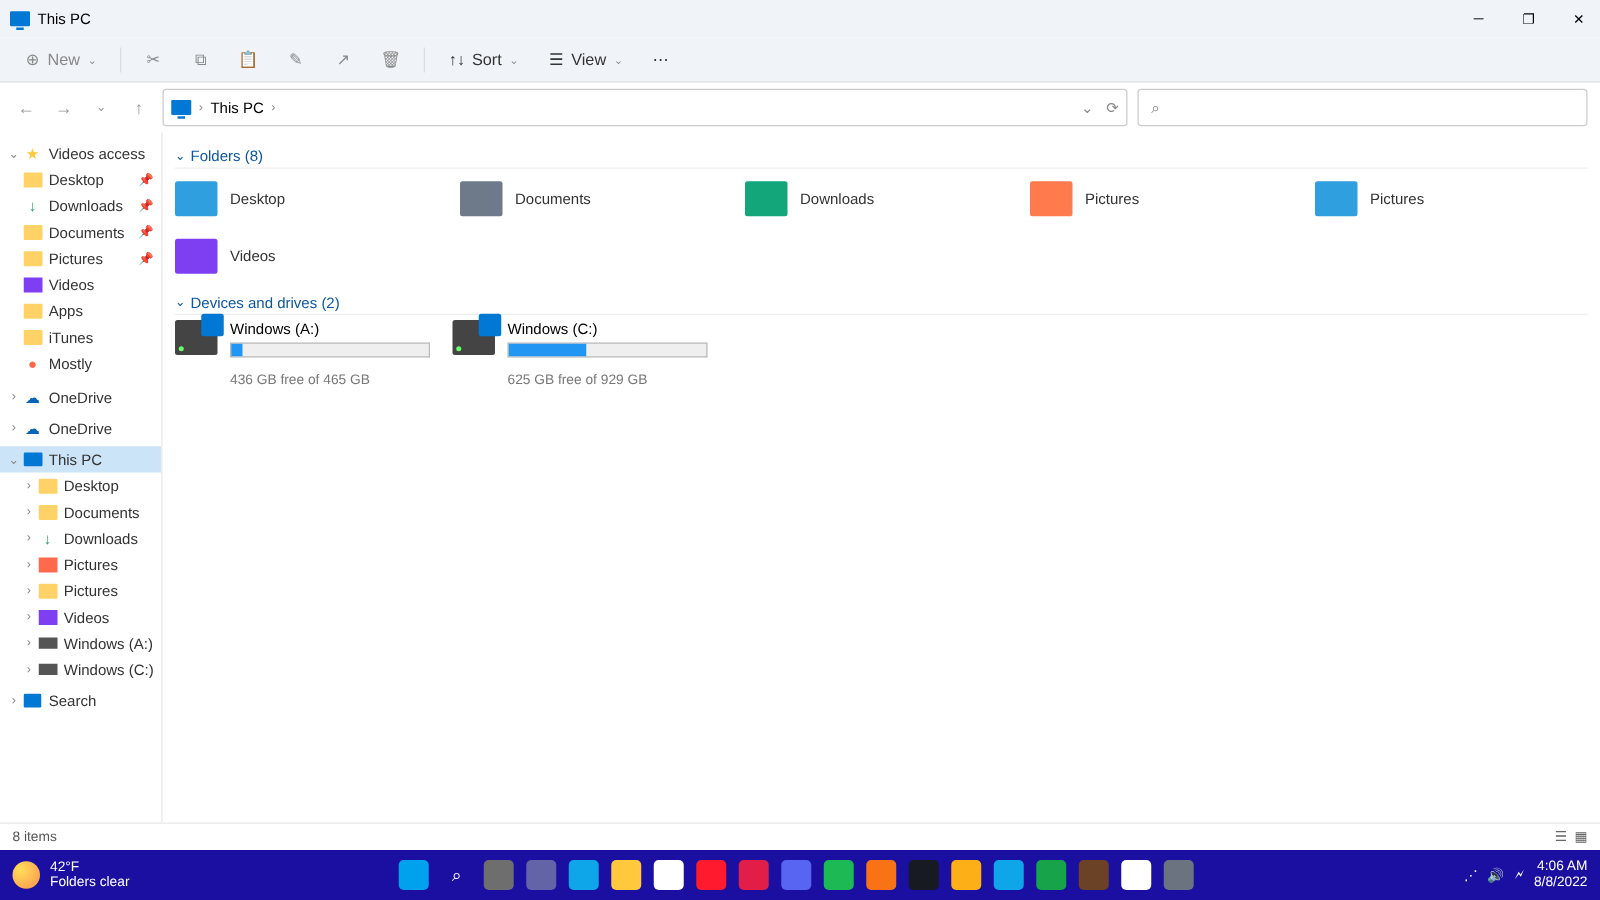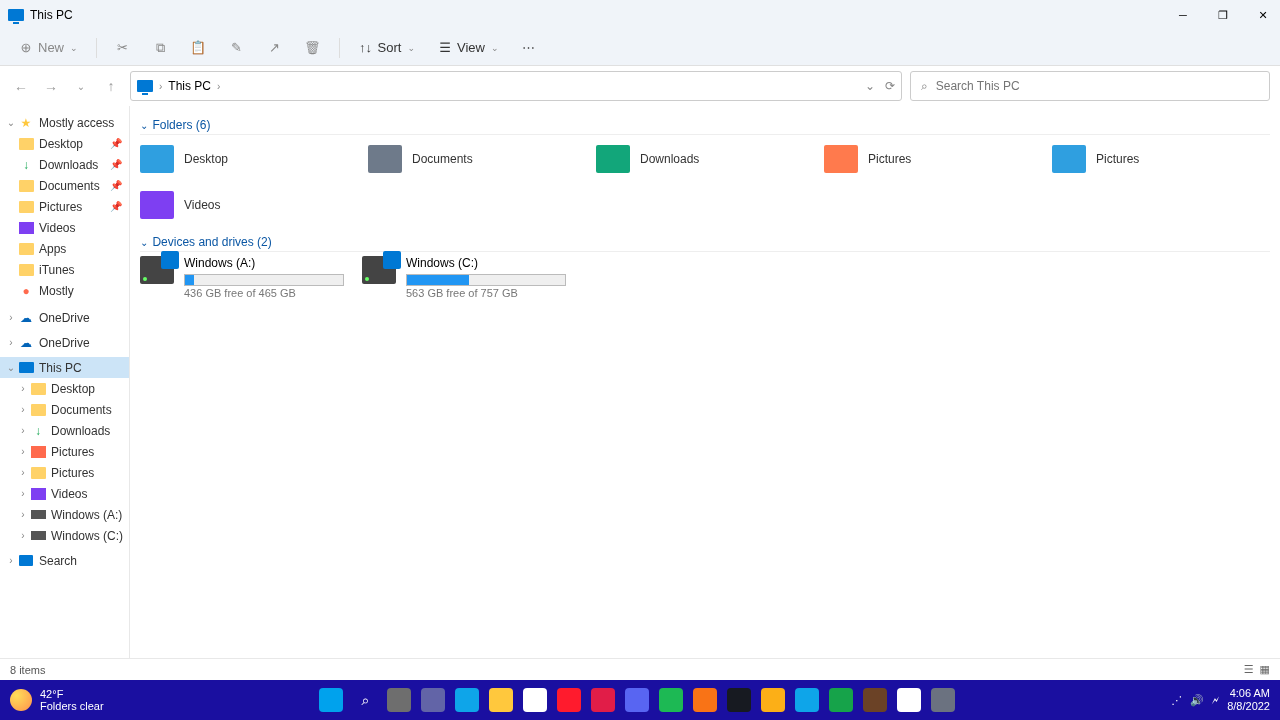--- a/index.html
+++ b/index.html
@@ -53,21 +53,21 @@
 
 .drive-grid { display: grid; grid-template-columns: repeat(2, 210px); gap: 10px 12px; }
 .drive-item { display: flex; gap: 10px; }
 .drive-icon { width: 34px; height: 28px; background: #444; border-radius: 2px; position: relative; }
 .drive-icon::before { content: ""; position: absolute; left: 3px; bottom: 3px; width: 4px; height: 4px; background: #6f6; border-radius: 50%; }
 .drive-win { position: absolute; top: -5px; right: -5px; width: 18px; height: 18px; background: #0078d4; border-radius: 2px; }
 .drive-body { flex: 1; }
 .drive-name { font-size: 12px; margin-bottom: 4px; }
 .bar { width: 160px; height: 12px; border: 1px solid #bbb; background: #efefef; }
 .fill { height: 100%; background: #2196f3; }
-.drive-free { font-size: 11px; color: #777; margin-top: 1px; }
+.drive-free { font-size: 11px; color: #777; margin-top: 12px; }
 
 .statusbar { height: 22px; border-top: 1px solid #e8e8e8; display: flex; align-items: center; padding: 0 10px; font-size: 11px; color: #555; }
 .statusbar .right { margin-left: auto; display: flex; gap: 6px; color: #666; }
 
 
 .taskbar { height: 40px; background: #1a0fa0; display: flex; align-items: center; padding: 0 10px; color: #fff; font-size: 11px; }
 .weather { display: flex; align-items: center; gap: 8px; }
 .weather-icon { width: 22px; height: 22px; background: radial-gradient(circle at 30% 30%, #ffde59, #ff914d); border-radius: 50%; }
 .apps { flex: 1; display: flex; justify-content: center; gap: 10px; }
 .task-icon { width: 24px; height: 24px; border-radius: 4px; display: flex; align-items: center; justify-content: center; font-size: 14px; }
@@ -150,30 +150,29 @@
     <span class="crumb-sep">›</span>
     <span>This PC</span>
     <span class="crumb-sep">›</span>
     <div class="addr-right">
       <span>⌄</span>
       <span>⟳</span>
     </div>
   </div>
   <div class="search">
     <span>⌕</span>
-    <input placeholder="Search This PC" style="">
   </div>
 </div>
 
 <div class="main">
   <div class="sidebar">
     <div class="sb-row">
         <span class="sb-exp">⌄</span>
         <span class="sb-icon i-star">★</span>
-        <span>Mostly access</span>
+        <span>Videos access</span>
       </div>
     <div id="quick-items">
         <div class="sb-row sb-indent1">
           <span class="sb-icon">
             <span class="i-folder"></span>
           </span>
           <span>Desktop</span>
           <span class="sb-pin">📌</span>
         </div>
         <div class="sb-row sb-indent1">
@@ -300,21 +299,21 @@
         <span class="sb-icon">
           <span class="i-net"></span>
         </span>
         <span>Search</span>
       </div>
   </div>
 
   <div class="content">
     <div class="group-hdr">
         <span class="tri">⌄</span>
-        <span>Folders (6)</span>
+        <span>Folders (8)</span>
       </div>
     <div class="folder-grid" id="folder-grid">
         <div class="folder-item">
           <div class="folder-icon" style="background:#2f9fe0"></div>
           <div class="folder-label">Desktop</div>
         </div>
         <div class="folder-item">
           <div class="folder-icon" style="background:#6e7a8a"></div>
           <div class="folder-label">Documents</div>
         </div>
@@ -354,21 +353,21 @@
         </div>
         <div class="drive-item">
           <div class="drive-icon">
             <div class="drive-win"></div>
           </div>
           <div class="drive-body">
             <div class="drive-name">Windows (C:)</div>
             <div class="bar">
               <div class="fill" style="width:39%"></div>
             </div>
-            <div class="drive-free">563 GB free of 757 GB</div>
+            <div class="drive-free">625 GB free of 929 GB</div>
           </div>
         </div>
       </div>
   </div>
 </div>
 
 <div class="statusbar">
   <span>8 items</span>
   <div class="right">
     <span>☰</span>

